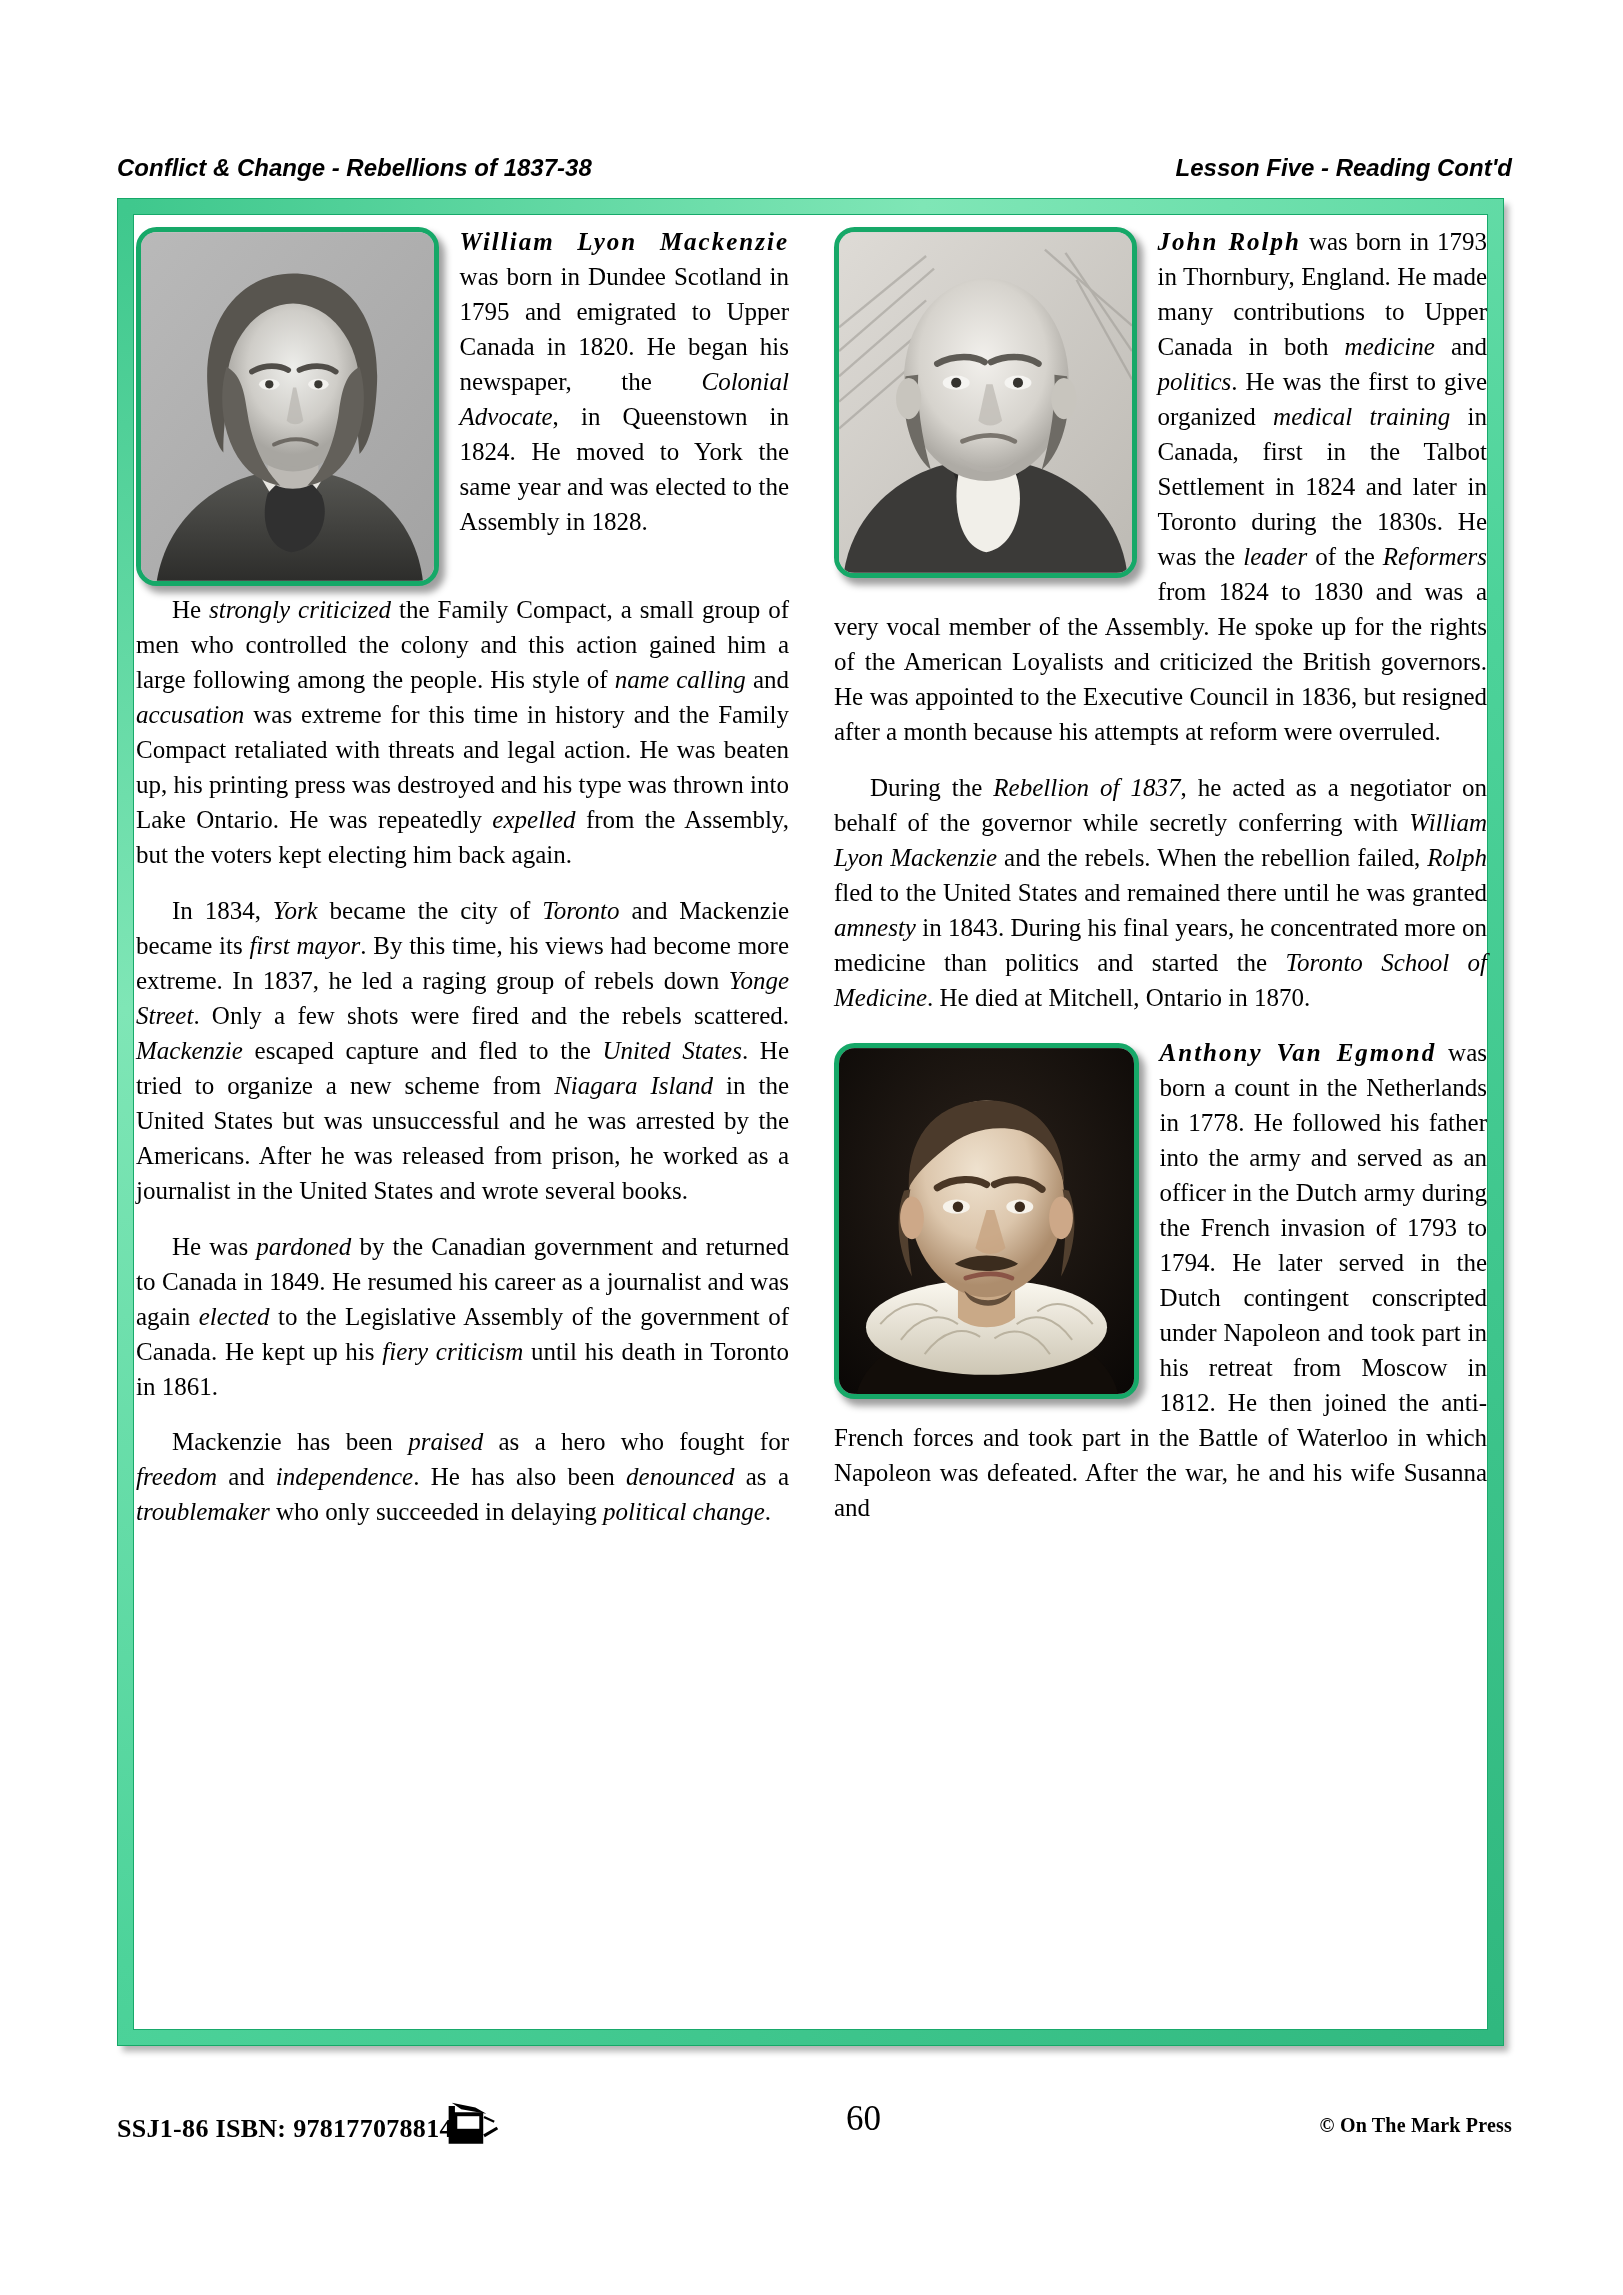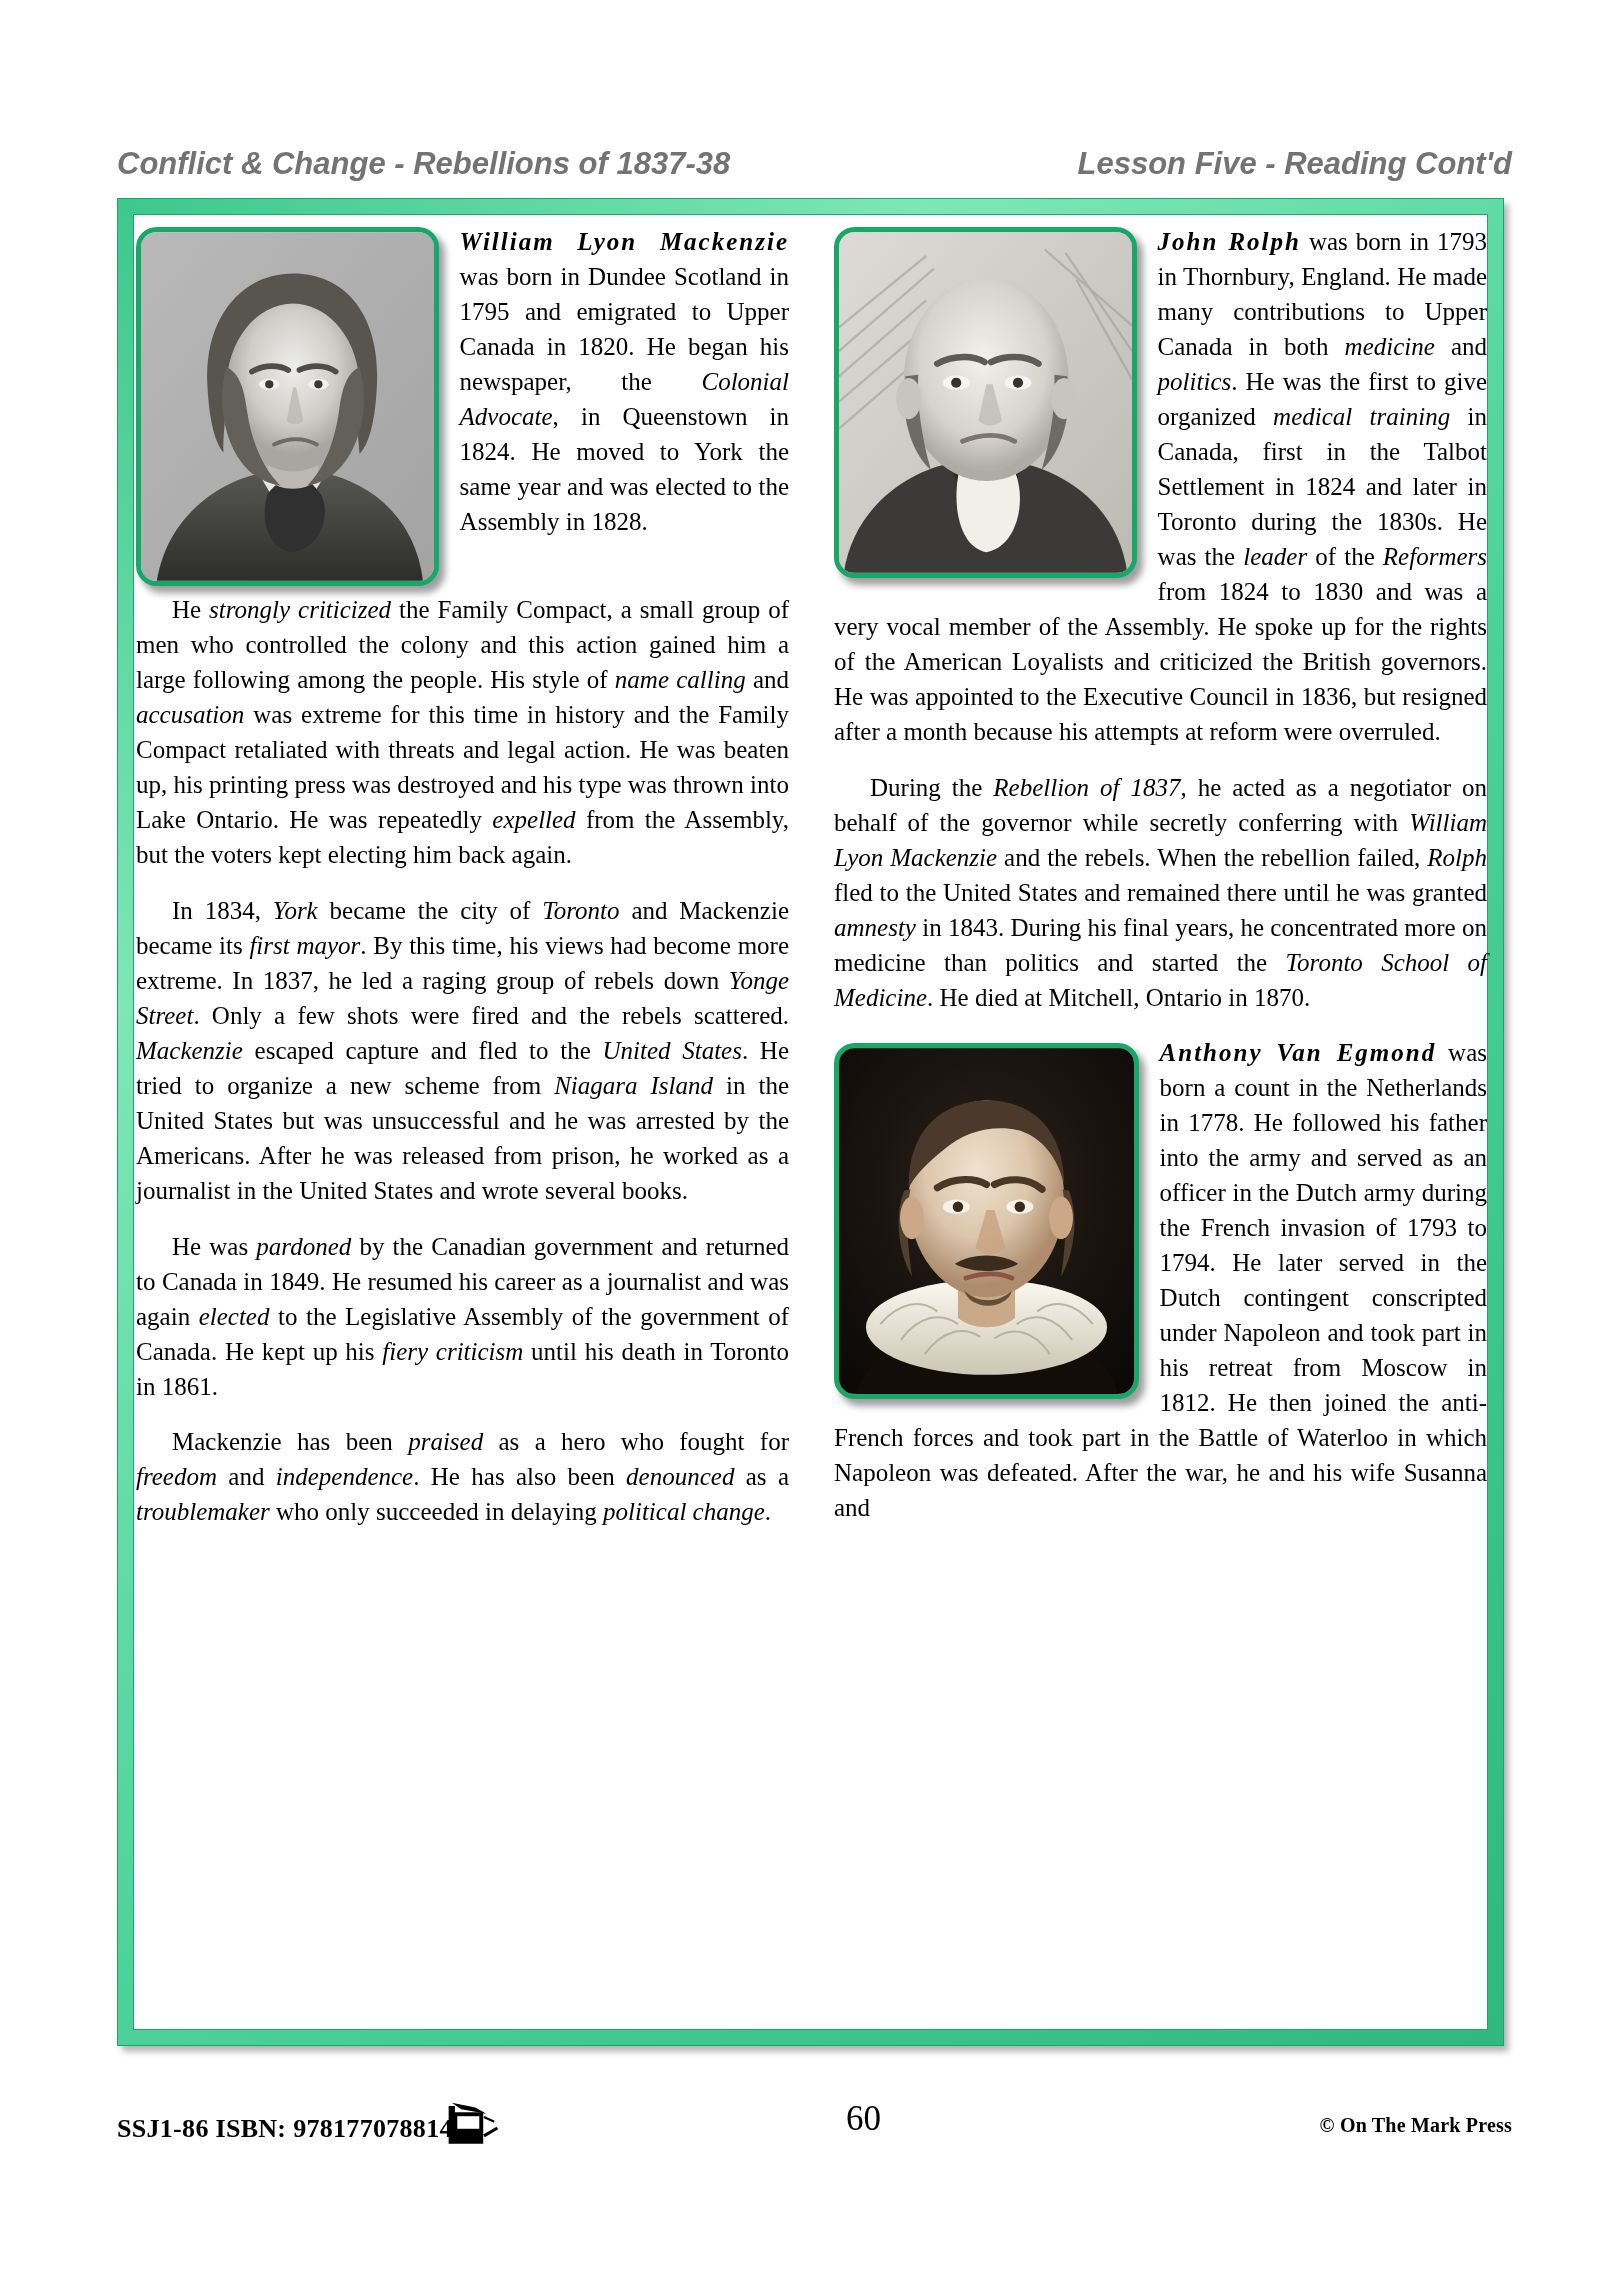--- a/index.html
+++ b/index.html
@@ -31,23 +31,23 @@
     width: 1395px;
     height: 35px;
     display: flex;
     justify-content: space-between;
     align-items: flex-end;
   }
   .runhead span {
     font-family: "Liberation Sans", "DejaVu Sans", sans-serif;
     font-style: italic;
     font-weight: 700;
-    font-size: 31px;
+    font-size: 24px;
     letter-spacing: 0px;
-    color: #737373;
+    color: #000000;
     white-space: nowrap;
   }
 
   
   .frame {
     position: absolute;
     left: 117px;
     top: 198px;
     width: 1387px;
     height: 1848px;

